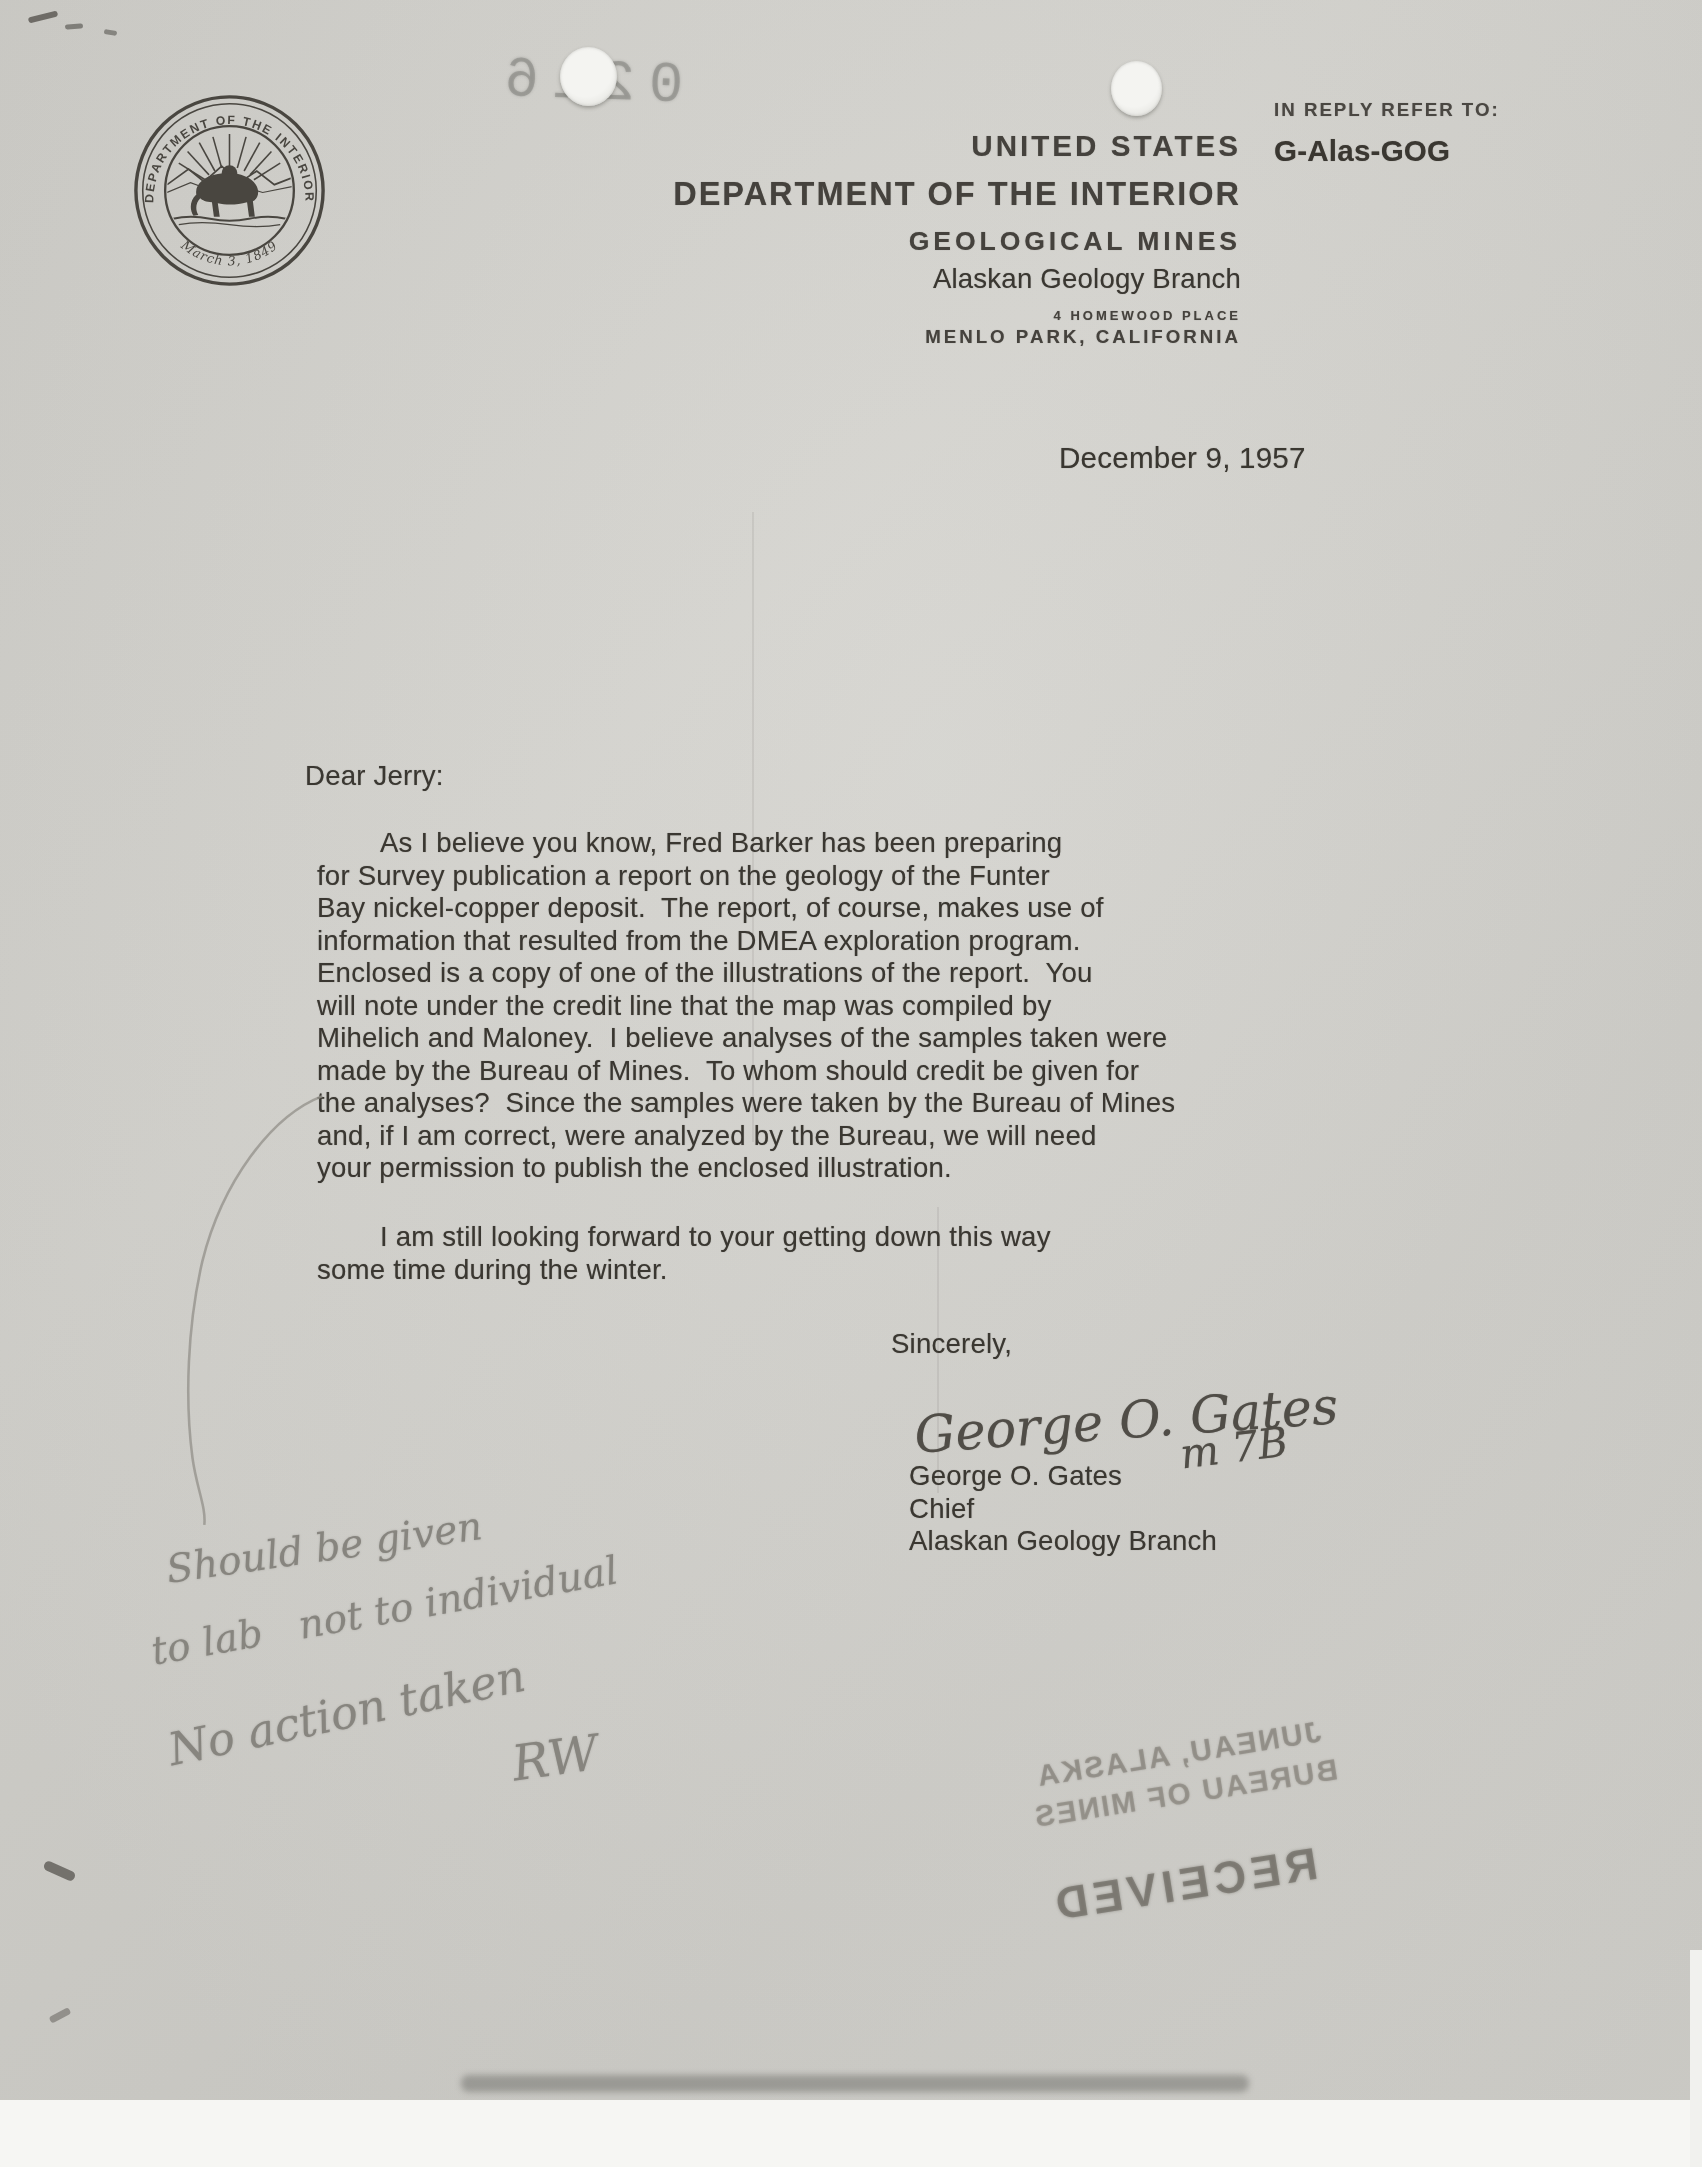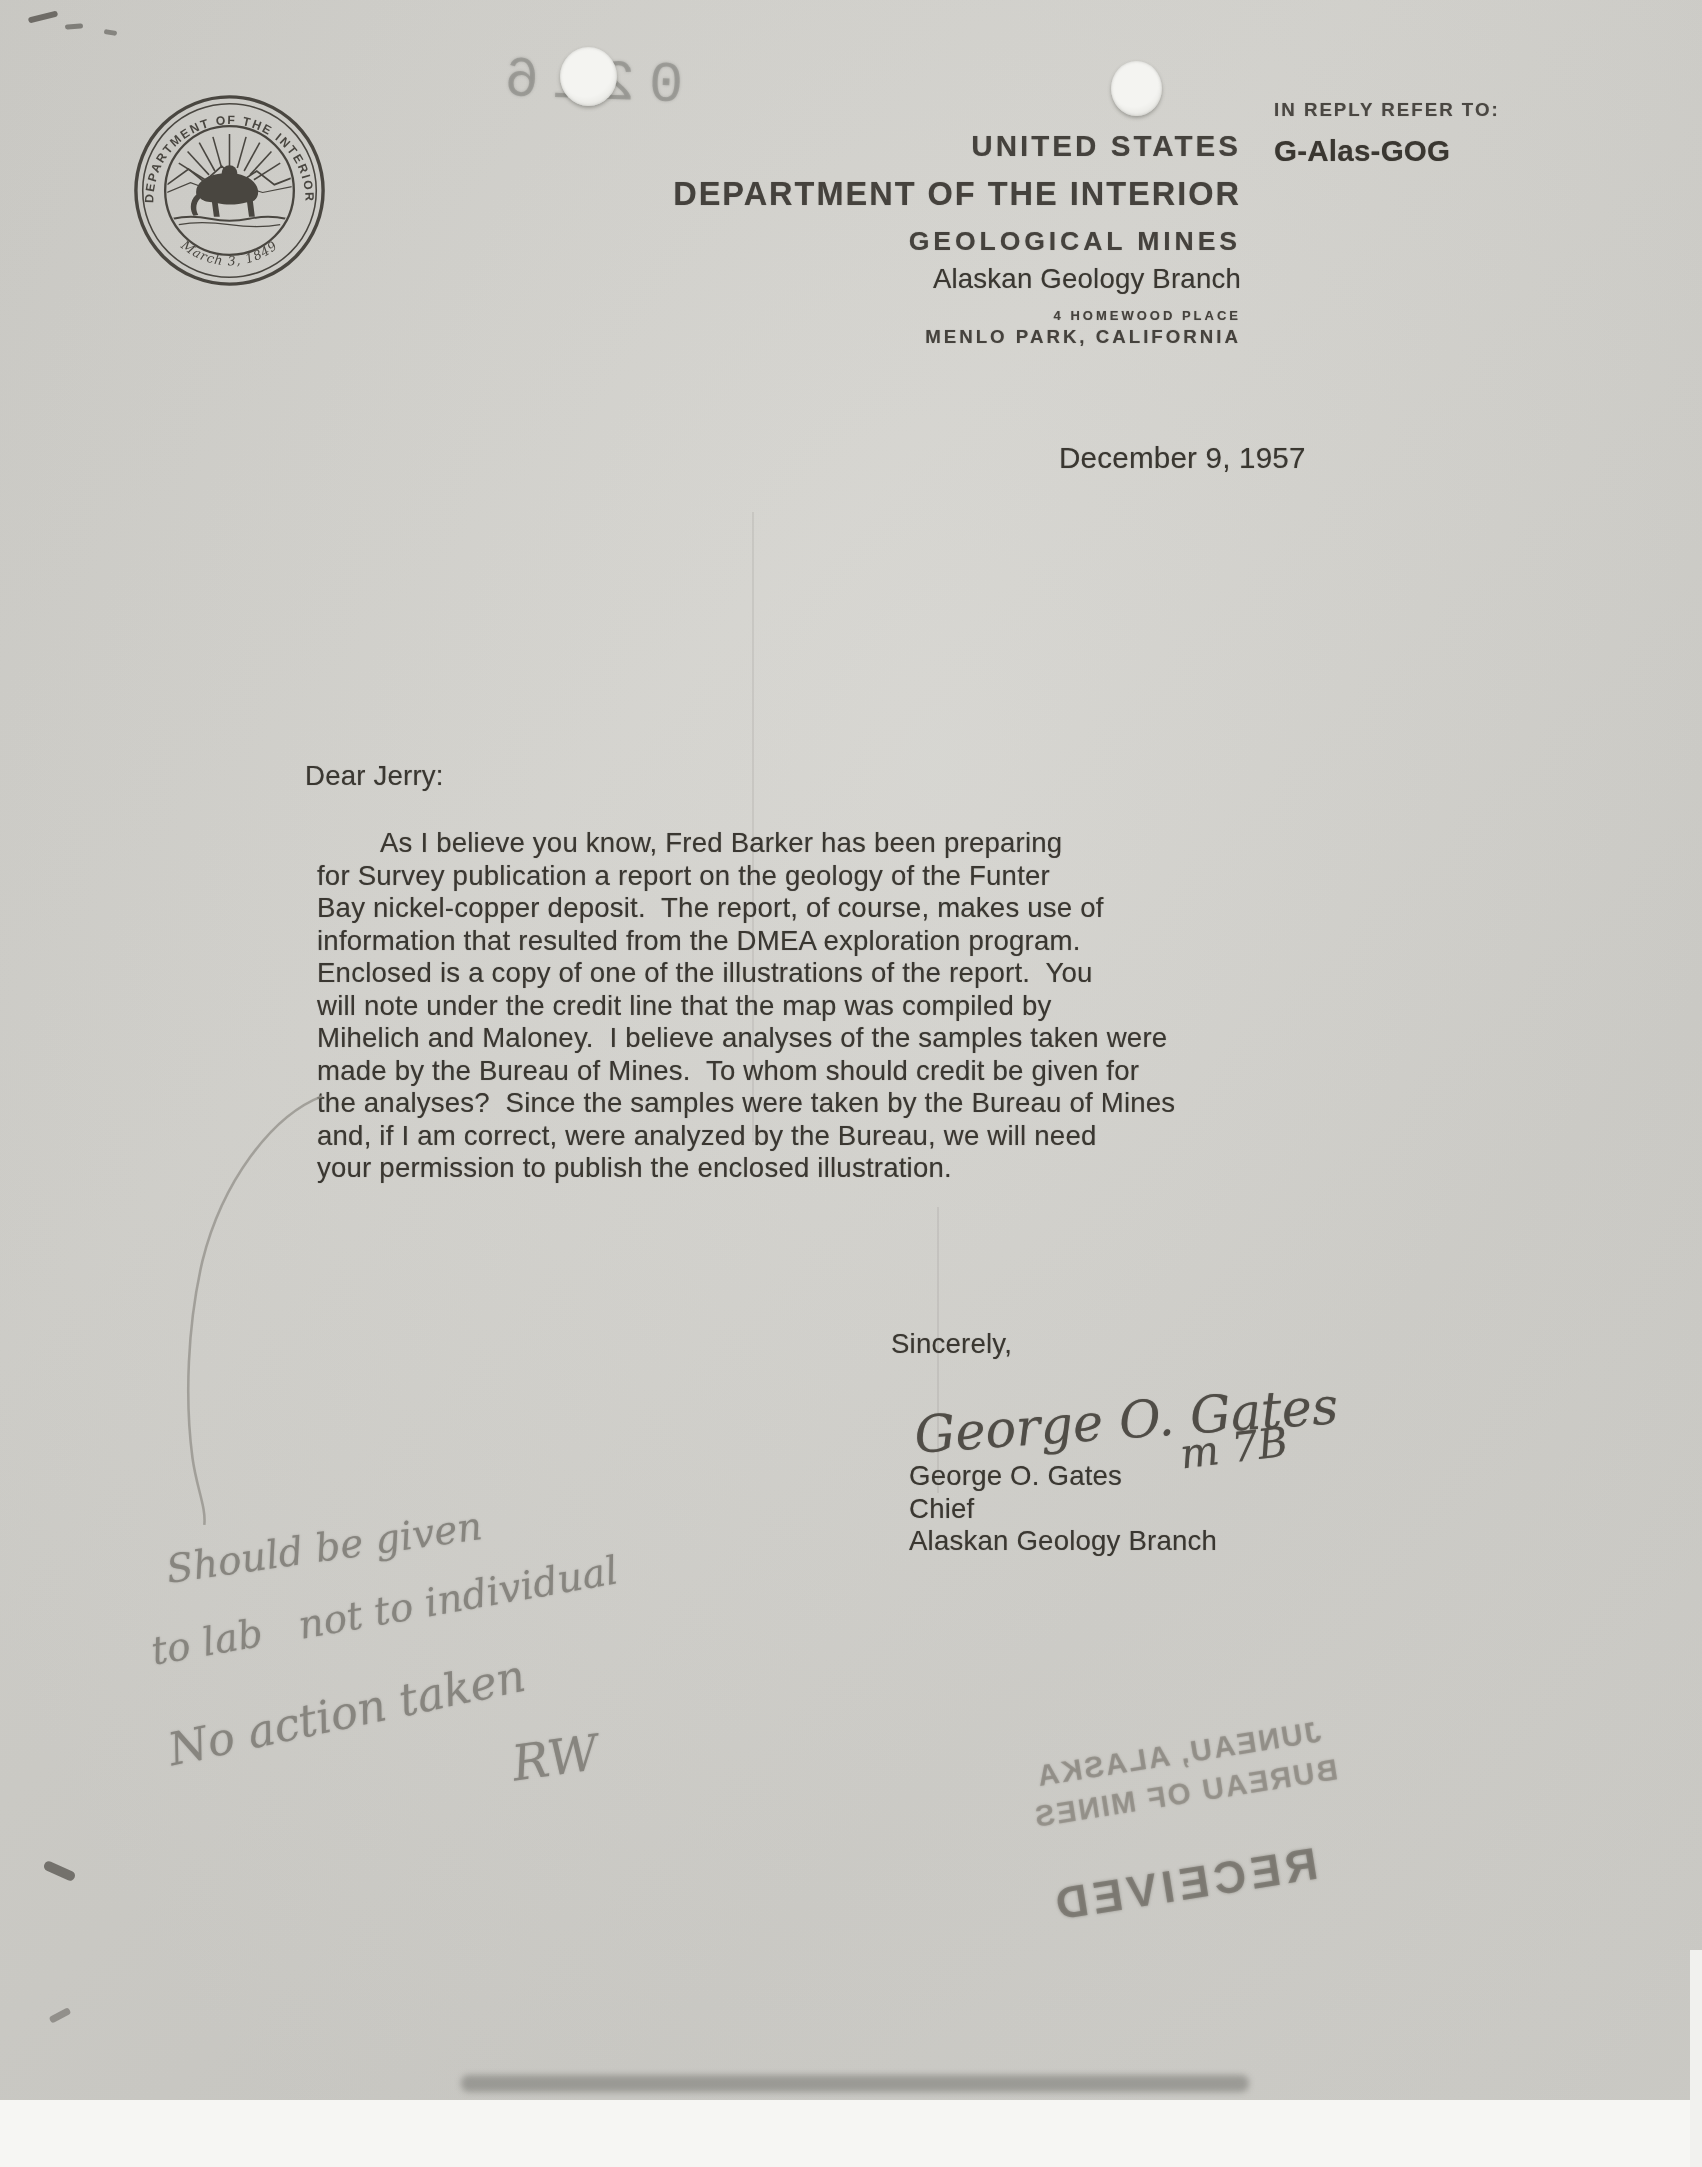--- a/index.html
+++ b/index.html
@@ -121,20 +121,22 @@
 Bay nickel-copper deposit.  The report, of course, makes use of
 information that resulted from the DMEA exploration program.
 Enclosed is a copy of one of the illustrations of the report.  You
 will note under the credit line that the map was compiled by
 Mihelich and Maloney.  I believe analyses of the samples taken were
 made by the Bureau of Mines.  To whom should credit be given for
 the analyses?  Since the samples were taken by the Bureau of Mines
 and, if I am correct, were analyzed by the Bureau, we will need
 your permission to publish the enclosed illustration.</div>
 
+  <div class="abs typed" style="left:317px;top:1221px;width:1172px;">        I am still looking forward to your getting down this way
+some time during the winter.</div>
 
   <div class="abs typed" style="left:891px;top:1328px;">Sincerely,</div>
 
   <div class="abs hand ink-script" style="left:914px;top:1391px;font-size:51px;transform:rotate(-4deg);white-space:nowrap;">George O. Gates</div>
   <div class="abs hand ink-script" style="left:1180px;top:1424px;font-size:41px;transform:rotate(-7deg);white-space:nowrap;">m 7B</div>
 
   <div class="abs typed" style="left:909px;top:1460px;">George O. Gates
 Chief
 Alaskan Geology Branch</div>
 

